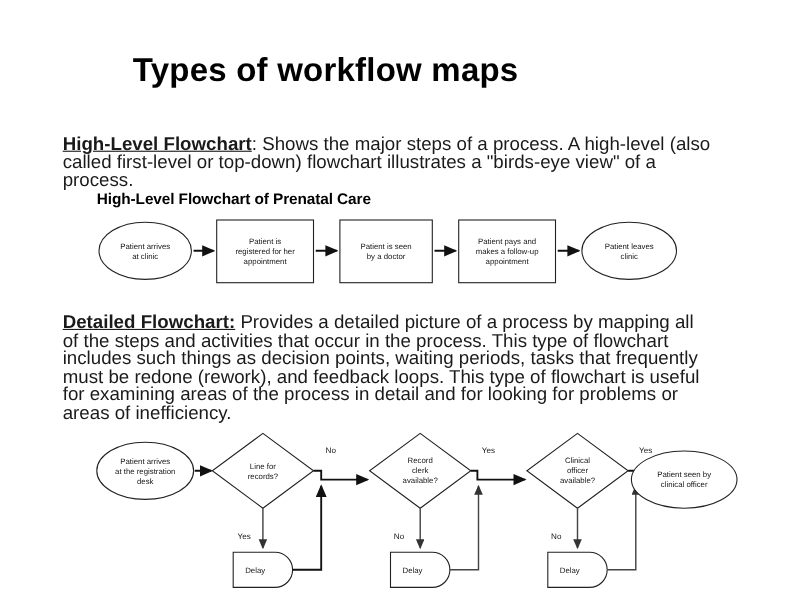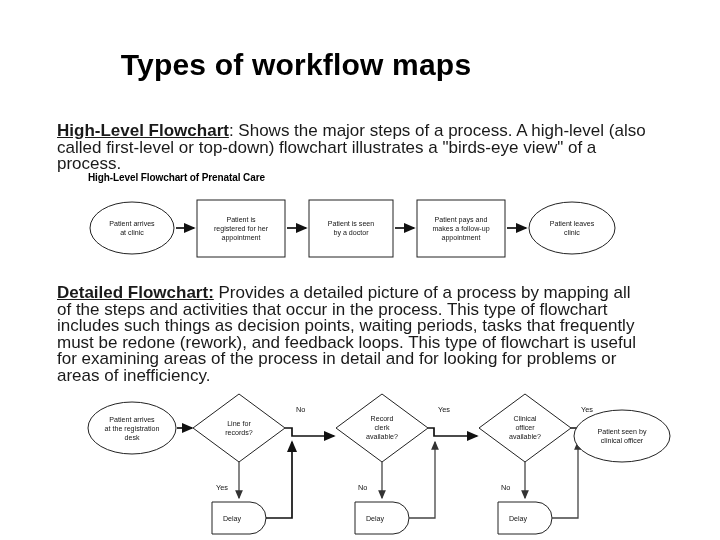--- a/index.html
+++ b/index.html
@@ -65,21 +65,21 @@
   #figure-detailed {
     left: 60px;
     top: 378px;
     width: 620px;
     height: 158px;
   }
   .figure-caption {
     position: absolute;
     left: 28px;
     top: 0px;
-    font-size: 10px;
+    font-size: 14px;
     font-weight: bold;
     color: #000;
     letter-spacing: -0.1px;
     text-align: right;
   }
   .figure svg {
     position: absolute;
     left: 0;
     top: 12px;
   }

